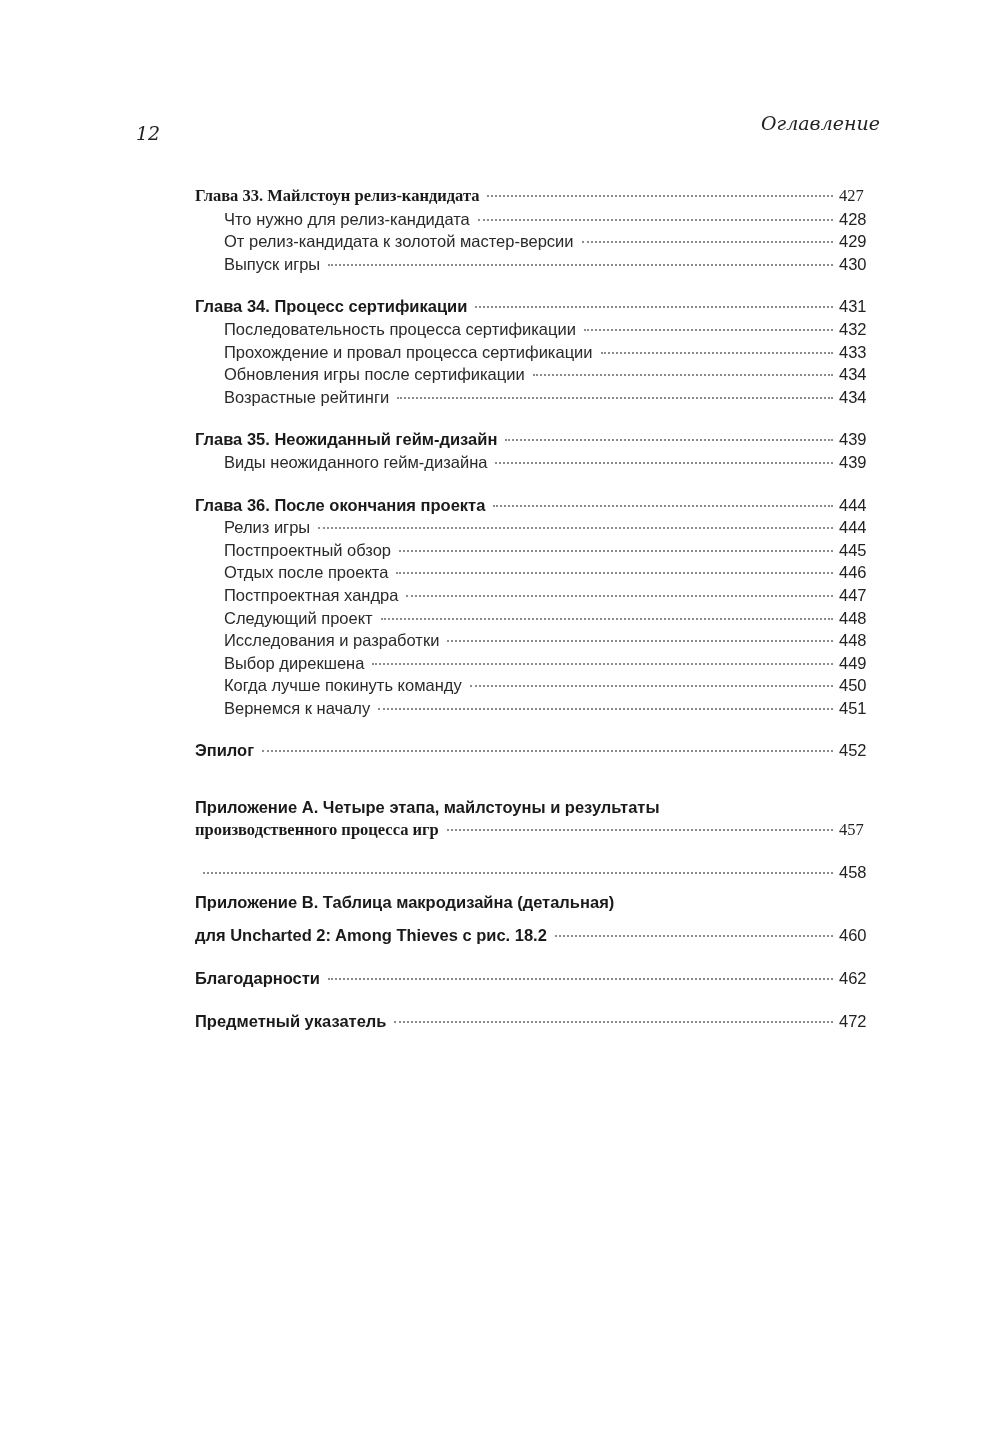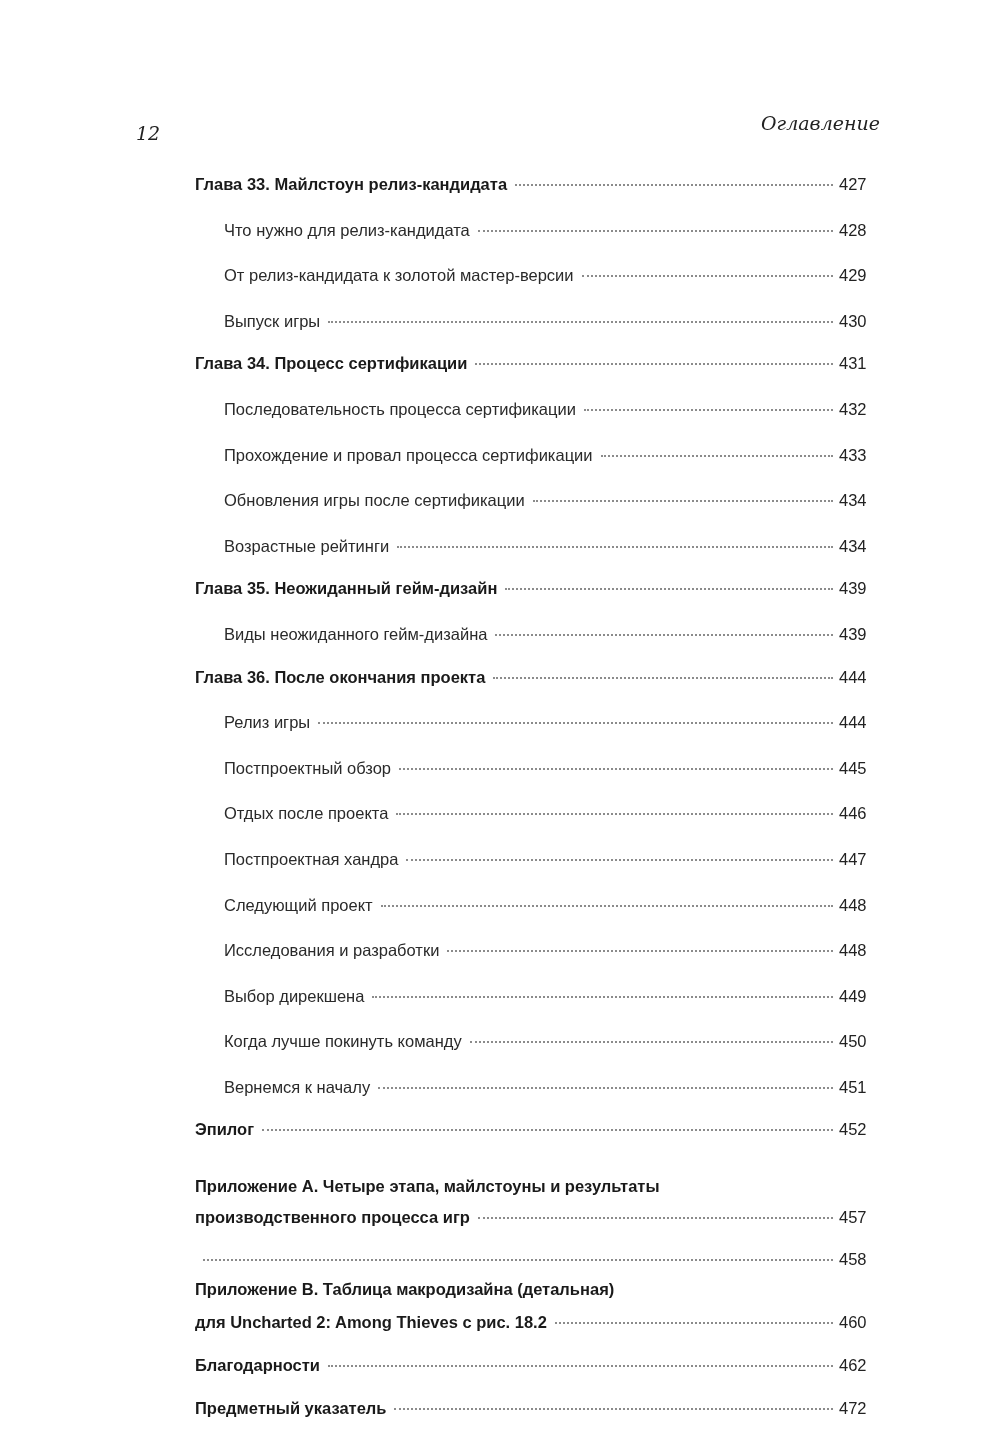--- a/index.html
+++ b/index.html
@@ -49,26 +49,26 @@
       align-items: baseline;
       height: 22.6px;
       line-height: 22.6px;
       white-space: nowrap;
     }
     .toc-entry.chapter {
       font-weight: bold;
       margin-top: 20px;
     }
     .toc-entry.chapter.first {
-      margin-top: 0;
+      margin-top: 12px;
+      font-family: Liberation Serif, serif;
     }
     .toc-entry.section {
       padding-left: 29px;
       color: #2a2a2a;
-      margin-top: 23px;
     }
     .toc-entry .title {
       flex: 0 0 auto;
     }
     .toc-entry .leader {
       flex: 1 1 auto;
       margin: 0 6px 0 8px;
       border-bottom: 2px dotted #777;
       height: 0;
       position: relative;
@@ -218,21 +218,21 @@
   <div class="toc-entry chapter">
     <span class="title">Эпилог</span>
     <span class="leader"></span>
     <span class="page">452</span>
   </div>
 
   <div class="appendix-gap"></div>
 
   <div class="toc-block" style="margin-top:0;">
     <div class="line1">Приложение А. Четыре этапа, майлстоуны и результаты</div>
-    <div class="toc-entry chapter" style="margin-top:8px;">
+    <div class="toc-entry chapter" style="margin-top:0;font-family:Liberation Serif, serif;">
       <span class="title">производственного процесса игр</span>
       <span class="leader"></span>
       <span class="page">457</span>
     </div>
   </div>
 
   <div class="toc-entry chapter">
     <span class="leader"></span>
     <span class="page">458</span>
   </div>

